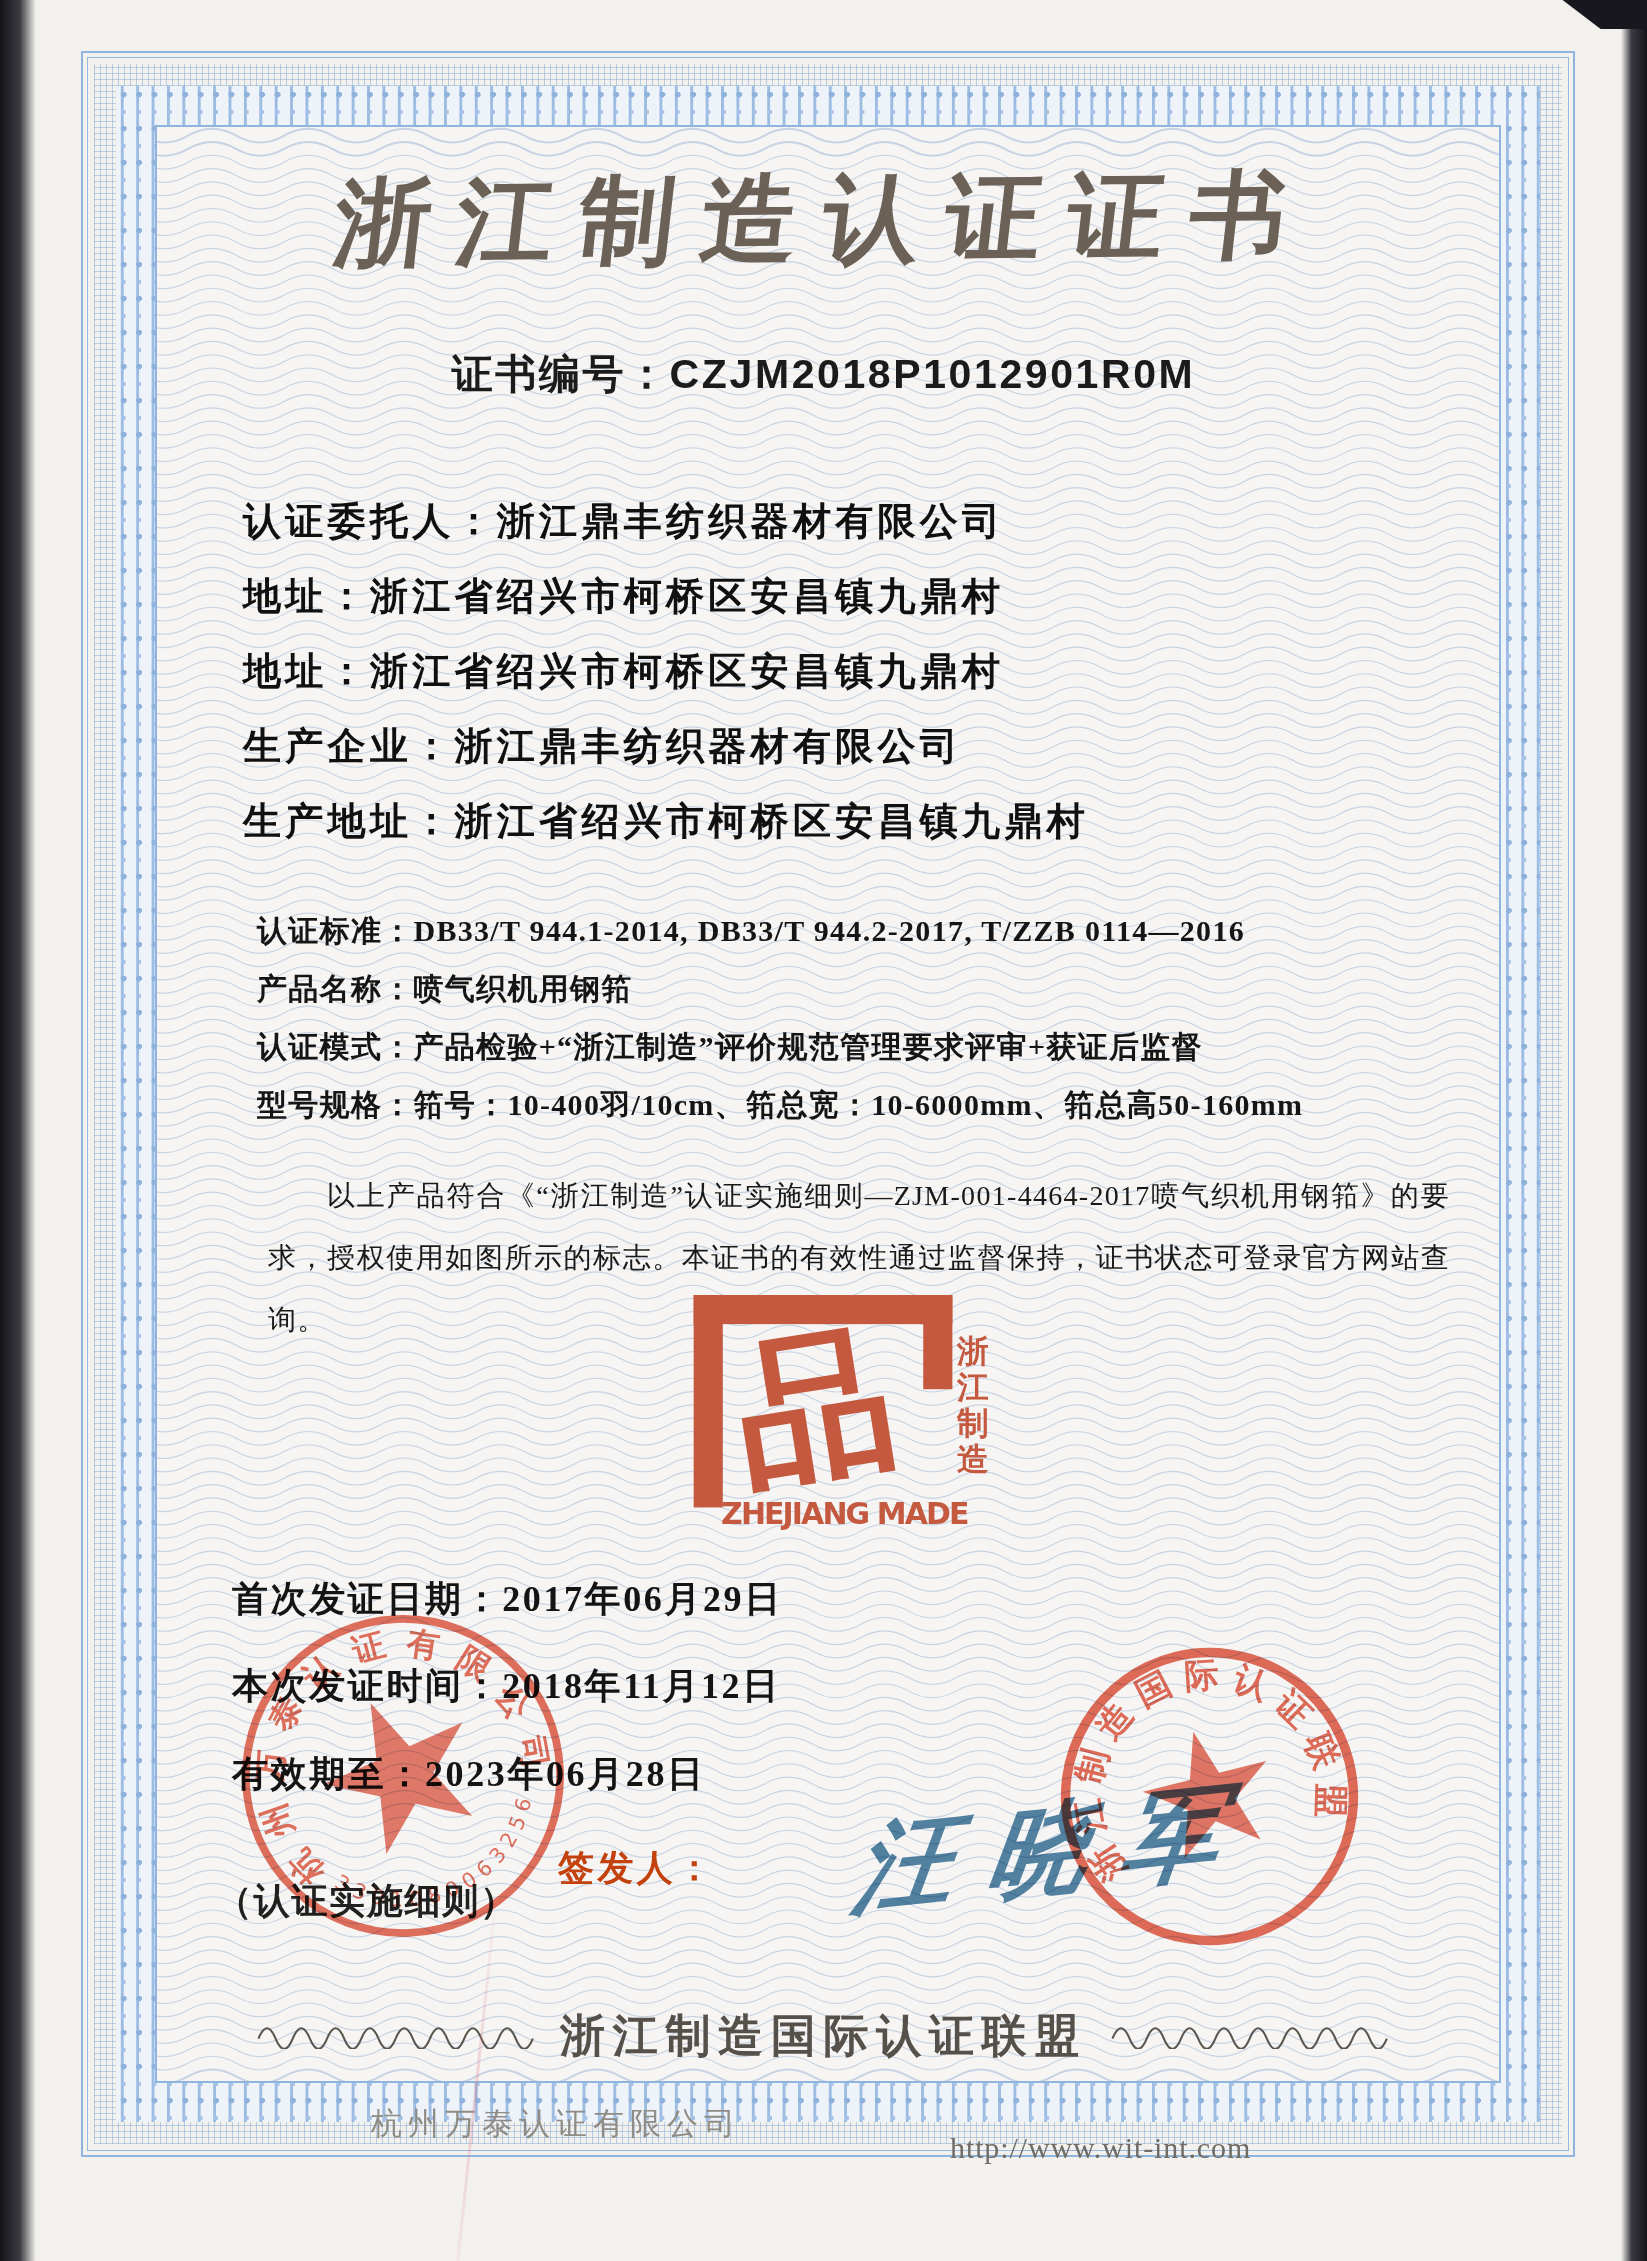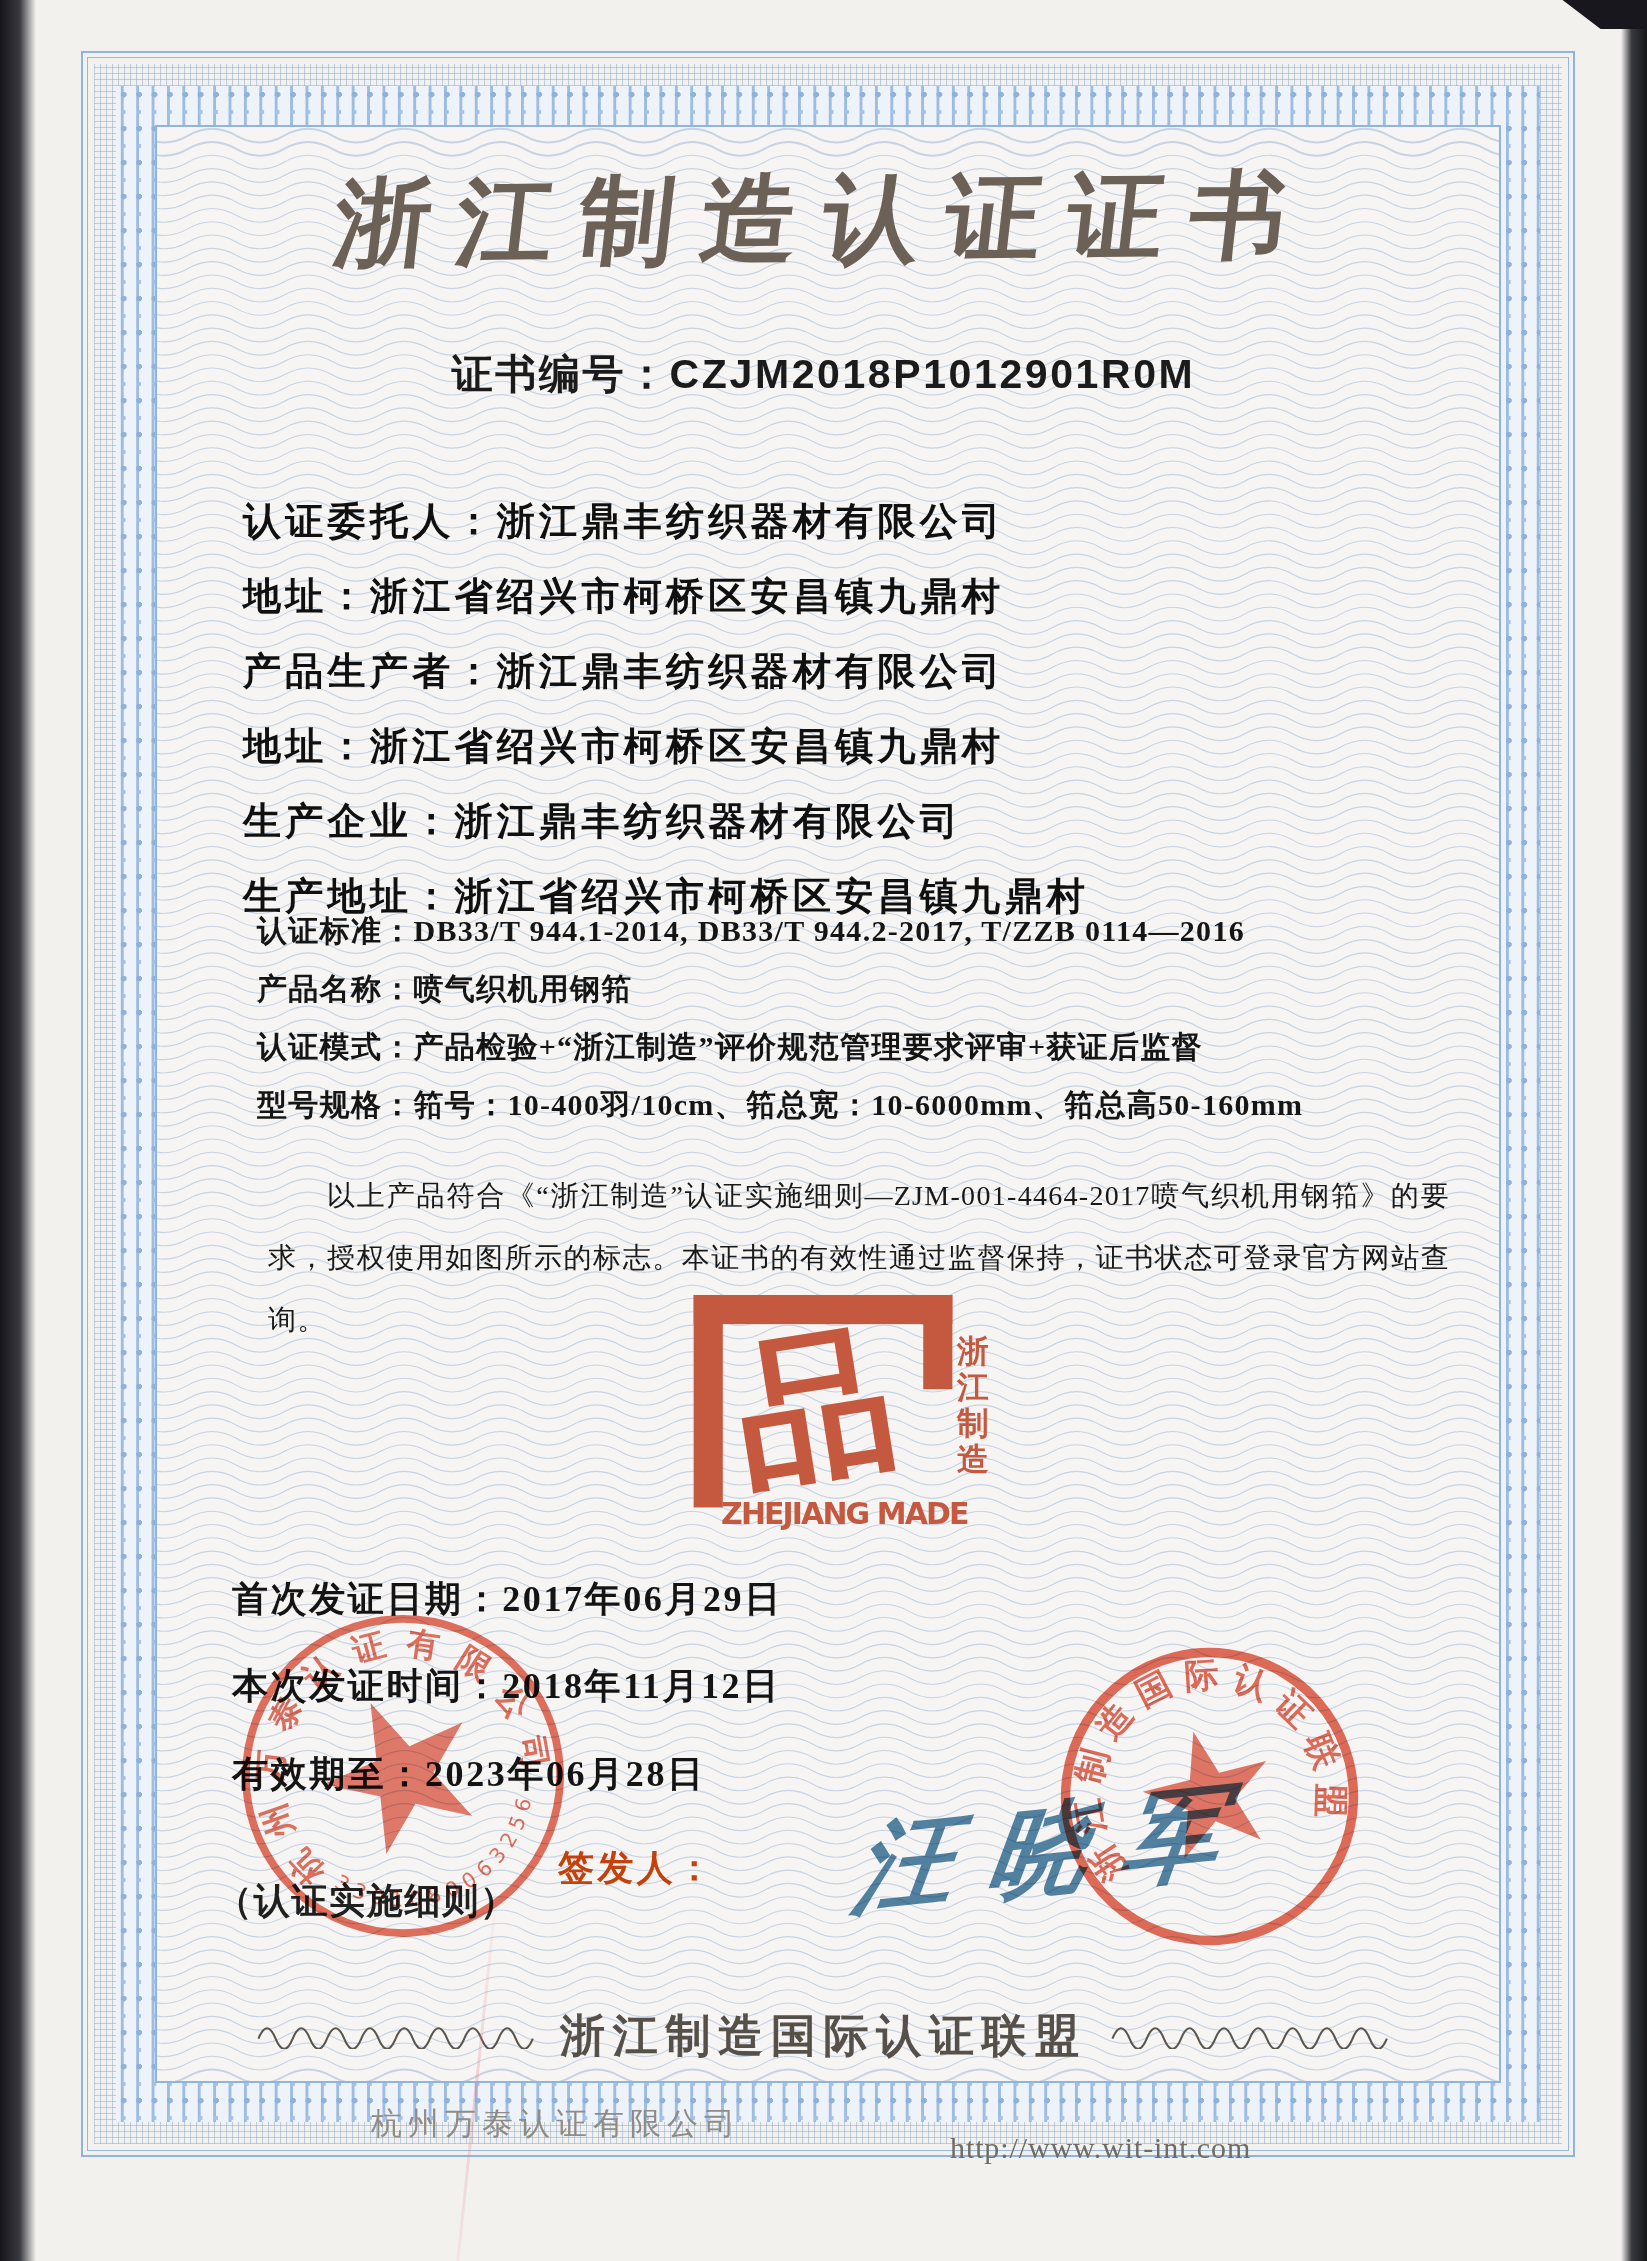--- a/index.html
+++ b/index.html
@@ -222,21 +222,20 @@
       </div>
     </div>
   </div>
 
   <div class="abs" id="title">浙江制造认证证书</div>
   <div class="abs" id="certno">证书编号：CZJM2018P1012901R0M</div>
 
   <div class="abs" id="info">
     <div class="line">认证委托人：浙江鼎丰纺织器材有限公司</div>
     <div class="line">地址：浙江省绍兴市柯桥区安昌镇九鼎村</div>
-    <div class="line">产品生产者：浙江鼎丰纺织器材有限公司</div>
     <div class="line">地址：浙江省绍兴市柯桥区安昌镇九鼎村</div>
     <div class="line">生产企业：浙江鼎丰纺织器材有限公司</div>
     <div class="line">生产地址：浙江省绍兴市柯桥区安昌镇九鼎村</div>
   </div>
 
   <div class="abs" id="specs">
     <div class="line">认证标准：DB33/T 944.1-2014, DB33/T 944.2-2017, T/ZZB 0114—2016</div>
     <div class="line">产品名称：喷气织机用钢筘</div>
     <div class="line">认证模式：产品检验+“浙江制造”评价规范管理要求评审+获证后监督</div>
     <div class="line">型号规格：筘号：10-400羽/10cm、筘总宽：10-6000mm、筘总高50-160mm</div>

